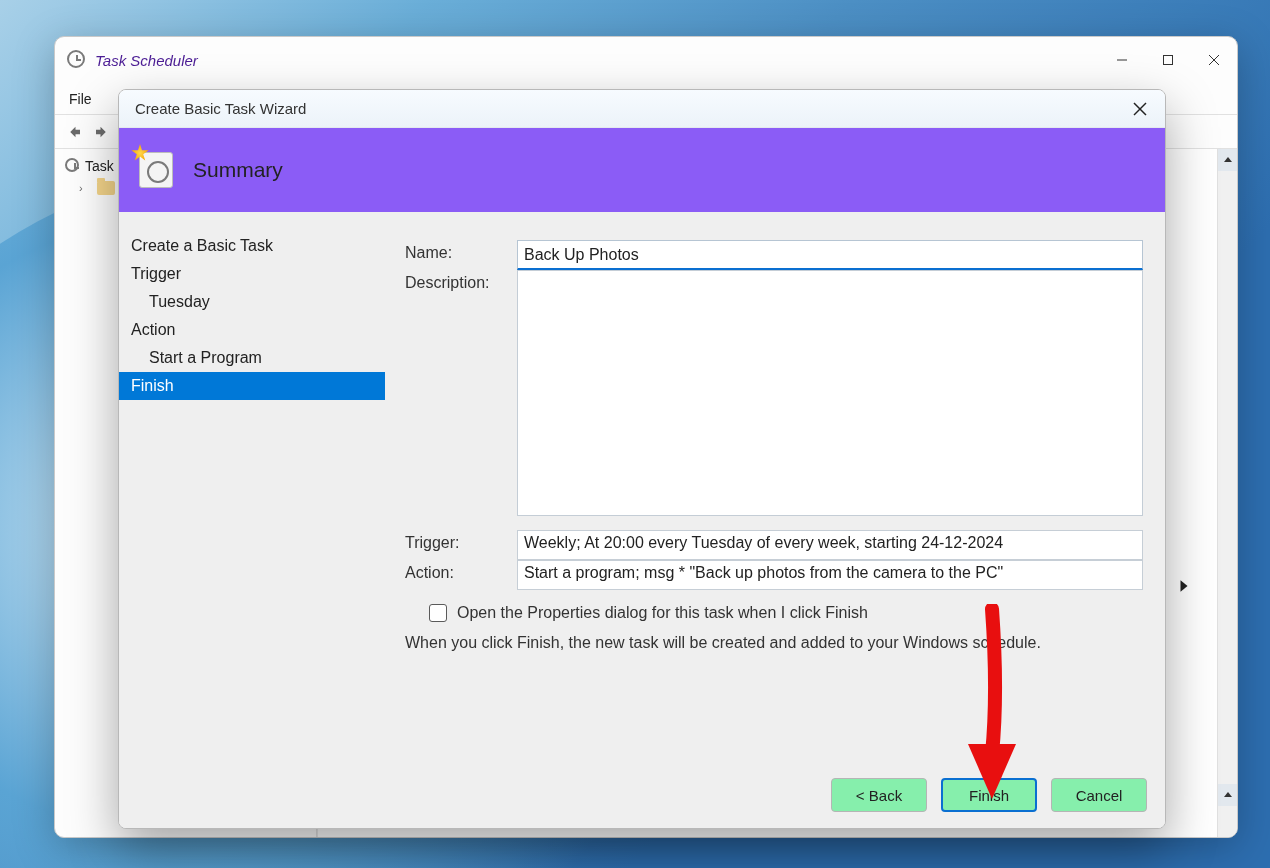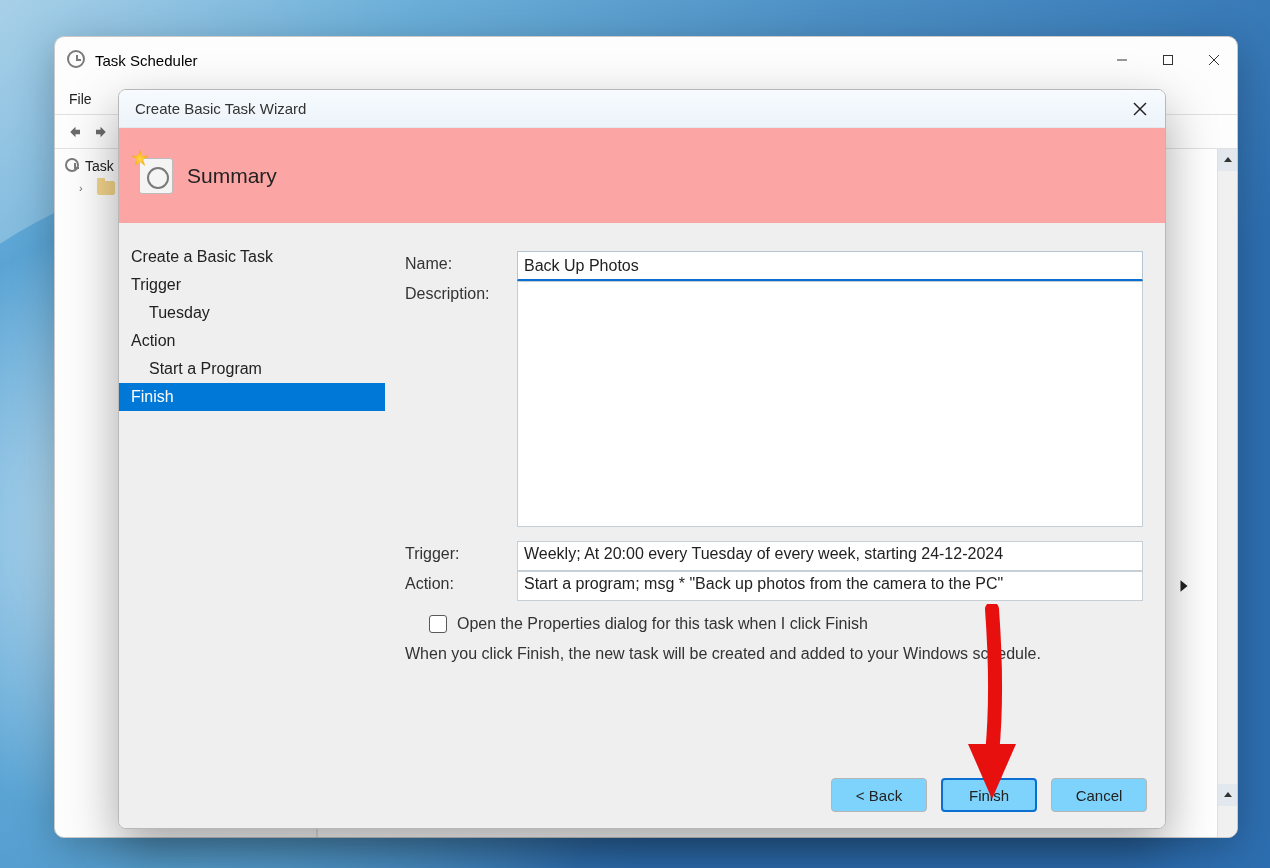--- a/index.html
+++ b/index.html
@@ -32,22 +32,23 @@
   box-shadow: 0 10px 40px rgba(0,0,0,.25);
   display:flex;
   flex-direction:column;
   overflow:hidden;
 }
 .parent-titlebar {
   height:46px;
   display:flex;
   align-items:center;
   padding-left:12px;
-  color:#000000;
+  color:#4c1d95;
   font-size:15px;
+  font-style:italic;
 }
 .parent-titlebar .icon-wrap {
   width:20px; height:20px; margin-right:8px;
   position:relative;
 }
 .clock-icon {
   width:18px;height:18px;border:2px solid #7a7a7a;border-radius:50%;position:relative;display:inline-block;
 }
 .clock-icon::before{content:"";position:absolute;left:7px;top:3px;width:2px;height:6px;background:#7a7a7a;}
 .clock-icon::after{content:"";position:absolute;left:7px;top:7px;width:5px;height:2px;background:#7a7a7a;}
@@ -107,23 +108,23 @@
   height:38px; display:flex;align-items:center;
   padding:0 10px 0 16px;
   background:linear-gradient(#f7fbff,#ecf3f9);
   border-bottom:1px solid #e4e9ef;
   font-size:15px; color:#333;
 }
 .wizard-title .close { margin-left:auto;width:30px;height:30px;display:flex;align-items:center;justify-content:center;}
 .wizard-title .close svg{width:14px;height:14px;stroke:#222;stroke-width:1.5;}
 
 .wizard-header {
-  height:95px; display:flex;align-items:center; gap:10px;
+  height:84px; display:flex;align-items:center; gap:16px;
   padding-left:14px;
-  background:#fca5a5;
+  background:#8b5cf6;
 }
 .wizard-header-icon {
   width:44px;height:44px;position:relative;
 }
 .wizard-header-icon .burst{
   position:absolute;left:-2px;top:-4px;width:18px;height:18px;
   background: radial-gradient(circle,#ffd84d 0%,#f7a400 70%);
   clip-path: polygon(50% 0,61% 35%,98% 35%,68% 57%,79% 91%,50% 70%,21% 91%,32% 57%,2% 35%,39% 35%);
 }
 .wizard-header-icon .sheet{
@@ -172,21 +173,21 @@
 .check-row { display:flex;align-items:flex-start;gap:10px;margin-top:14px;padding-left:24px;}
 .checkbox { width:18px;height:18px;border:1.5px solid #5a5a5a;border-radius:3px;background:#fff;}
 .hint-text { margin-top:12px; color:#333; }
 
 .wizard-buttons {
   height:66px; display:flex; align-items:center; justify-content:flex-end;
   gap:14px; padding-right:18px; background:#efefef;
 }
 .wbtn {
   min-width:96px; height:34px;
-  border:1px solid #b5b5b5; background:#7dd3fc;
+  border:1px solid #b5b5b5; background:#86efac;
   border-radius:4px; font-size:15px; color:#222;
   display:flex;align-items:center;justify-content:center;
 }
 .wbtn.primary { border:2px solid #0a6fd1; }
 
 
 .red-arrow {
   position:absolute;
   left:962px; top:604px;
   width:60px; height:200px;

